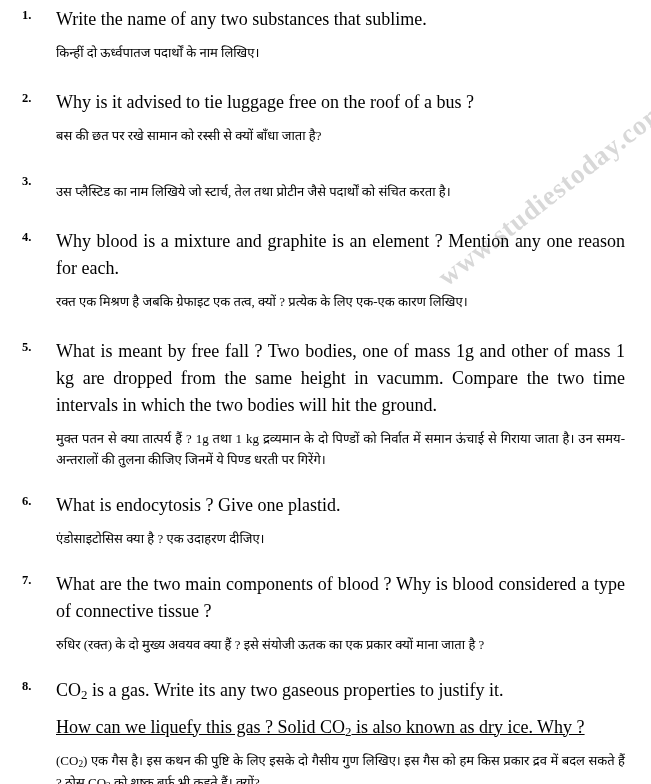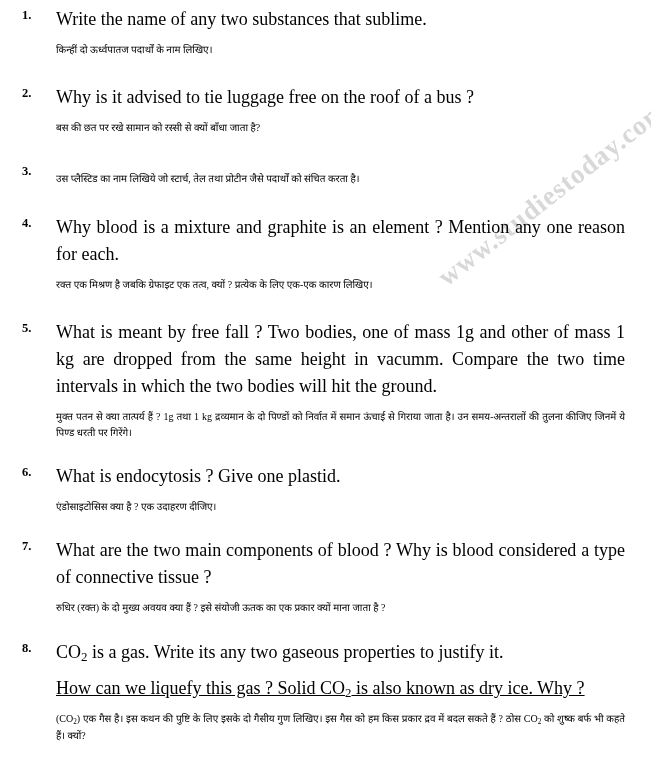--- a/index.html
+++ b/index.html
@@ -59,21 +59,21 @@
     flex: 1 1 auto;
   }
   .en {
     font-size: 18px;
     line-height: 1.5;
     font-family: "Liberation Serif", serif;
     text-align: justify;
     margin: 0 0 2px 0;
   }
   .hi {
-    font-size: 10px;
+    font-size: 13px;
     line-height: 1.62;
     font-family: "Liberation Serif", serif;
     margin: 9px 0 0 0;
     text-align: justify;
   }
   .gap-lg { margin-bottom: 26px; }
   .gap-md { margin-bottom: 22px; }
   .en + .en { margin-top: 9px; text-decoration: underline; }
   sub {
     font-size: 0.72em;

